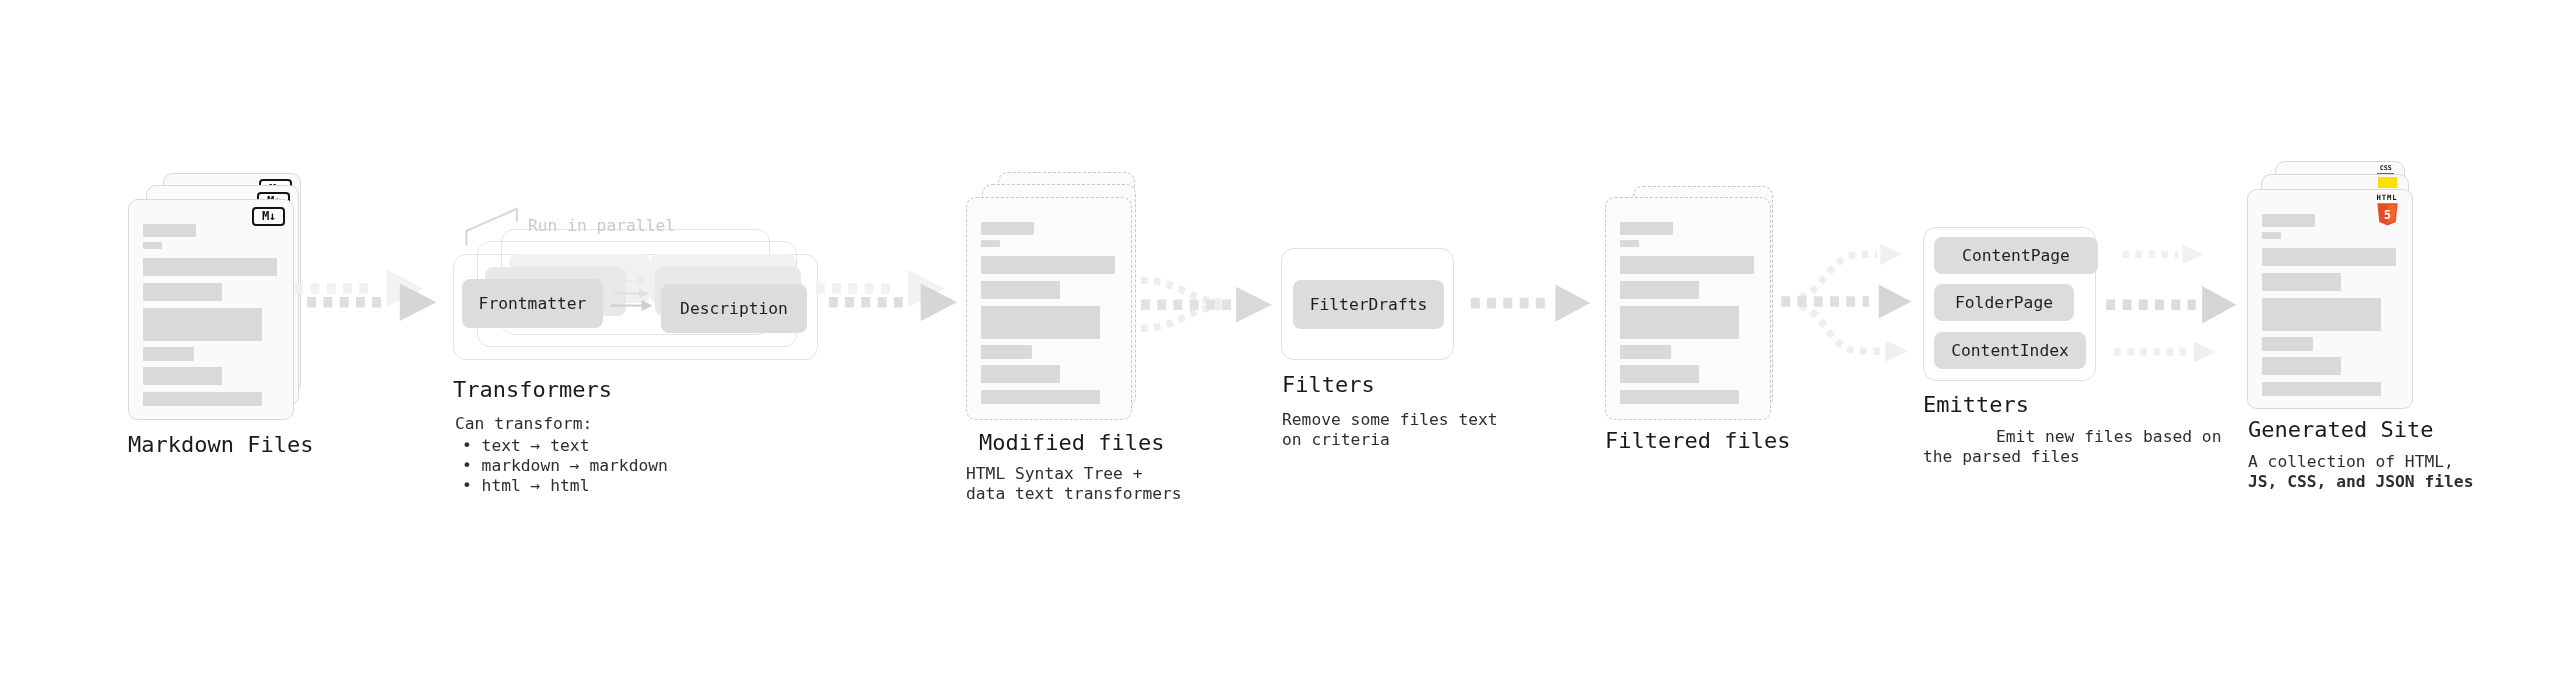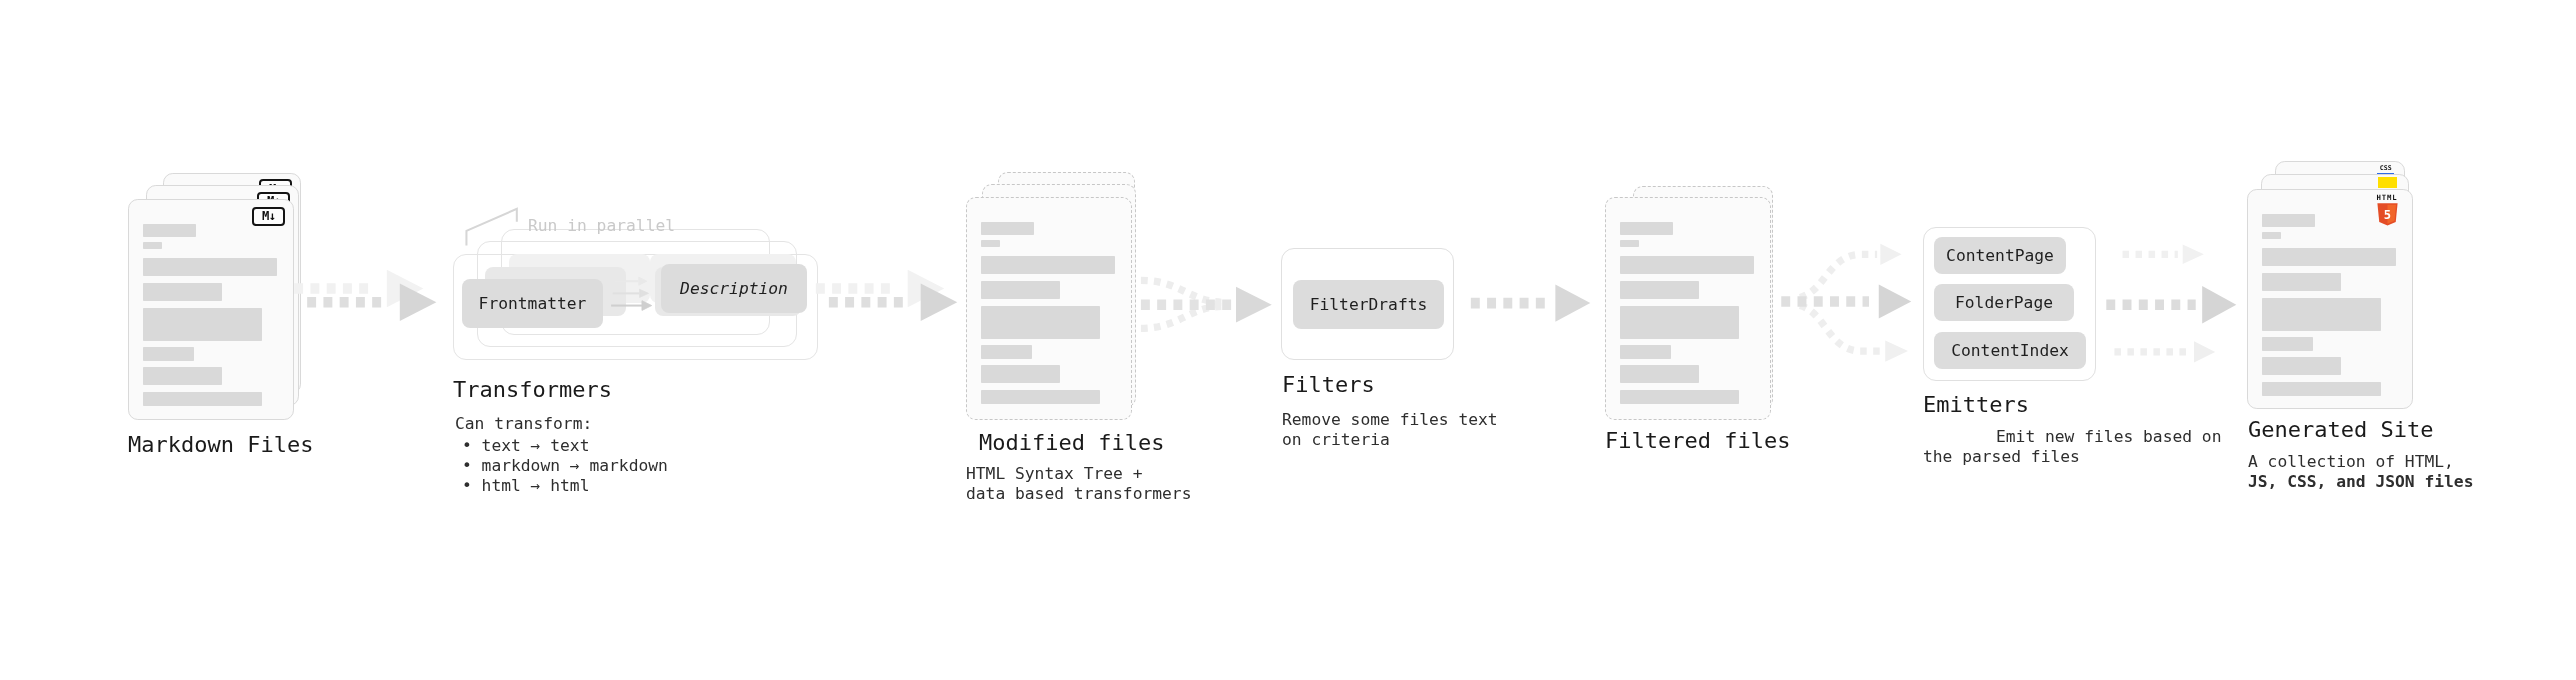--- a/index.html
+++ b/index.html
@@ -78,21 +78,21 @@
     <div class="tbox" style="left:501px;top:229px;width:269px;height:106px;"></div>
     <div class="tbox" style="left:477px;top:241px;width:320px;height:106px;"></div>
     <div class="tbox" style="left:453px;top:254px;width:365px;height:106px;"></div>
 
     <div class="pill g2" style="left:509px;top:254px;width:141px;height:49px;"></div>
     <div class="pill g1" style="left:485px;top:267px;width:141px;height:49px;"></div>
     <div class="pill" style="left:462px;top:279px;width:141px;height:49px;text-align:right;">Frontmatter</div>
 
     <div class="pill g2" style="left:650px;top:254px;width:146px;height:49px;"></div>
     <div class="pill g1" style="left:655px;top:267px;width:146px;height:49px;"></div>
-    <div class="pill" style="left:661px;top:264px;width:146px;height:49px;font-style:italic;">Description</div>
+    <div class="pill" style="left:661px;top:284px;width:146px;height:49px;">Description</div>
 
     <div class="note-text" style="left:528px;top:200px;">Run in parallel</div>
 
     <div class="heading" style="left:453px;top:377px;">Transformers</div>
     <div class="body-text" style="left:455px;top:414px;">Can transform:</div>
     <div class="body-text" style="left:462px;top:436px;">• text → text</div>
     <div class="body-text" style="left:462px;top:456px;">• markdown → markdown</div>
     <div class="body-text" style="left:462px;top:476px;">• html → html</div>
   </div>
 
@@ -106,21 +106,21 @@
         <div class="ln ln-c"></div>
         <div class="ln ln-d"></div>
         <div class="ln ln-e"></div>
         <div class="ln ln-f"></div>
         <div class="ln ln-g"></div>
         <div class="ln ln-h"></div>
       </div>
     </div>
     <div class="heading" style="left:966px;top:430px;padding-left:13px;">Modified files</div>
     <div class="body-text" style="left:966px;top:464px;">HTML Syntax Tree +</div>
-    <div class="body-text" style="left:966px;top:484px;">data based transformers</div>
+    <div class="body-text" style="left:966px;top:484px;">data text transformers</div>
   </div>
 
   <div>
     <div class="panel" style="left:1281px;top:248px;width:173px;height:112px;"></div>
     <div class="pill" style="left:1293px;top:280px;width:151px;height:49px;">FilterDrafts</div>
     <div class="heading" style="left:1282px;top:372px;">Filters</div>
     <div class="body-text" style="left:1282px;top:410px;">Remove some files text</div>
     <div class="body-text" style="left:1282px;top:430px;">on criteria</div>
   </div>
 
@@ -136,21 +136,21 @@
         <div class="ln ln-f"></div>
         <div class="ln ln-g"></div>
         <div class="ln ln-h"></div>
       </div>
     </div>
     <div class="heading" style="left:1605px;top:428px;">Filtered files</div>
   </div>
 
   <div>
     <div class="panel" style="left:1923px;top:227px;width:173px;height:154px;"></div>
-    <div class="pill" style="left:1934px;top:237px;width:132px;height:37px;">ContentPage</div>
+    <div class="pill" style="left:1934px;top:237px;width:164px;height:37px;">ContentPage</div>
     <div class="pill" style="left:1934px;top:284px;width:140px;height:37px;">FolderPage</div>
     <div class="pill" style="left:1934px;top:332px;width:152px;height:37px;">ContentIndex</div>
     <div class="heading" style="left:1923px;top:392px;">Emitters</div>
     <div class="body-text" style="left:1996px;top:427px;">Emit new files based on</div>
     <div class="body-text" style="left:1923px;top:447px;">the parsed files</div>
   </div>
 
   <div>
     <div class="card" style="left:2275px;top:161px;width:130px;height:221px;">
       <div class="css-icon" style="right:9.8px;top:3.3px;">

